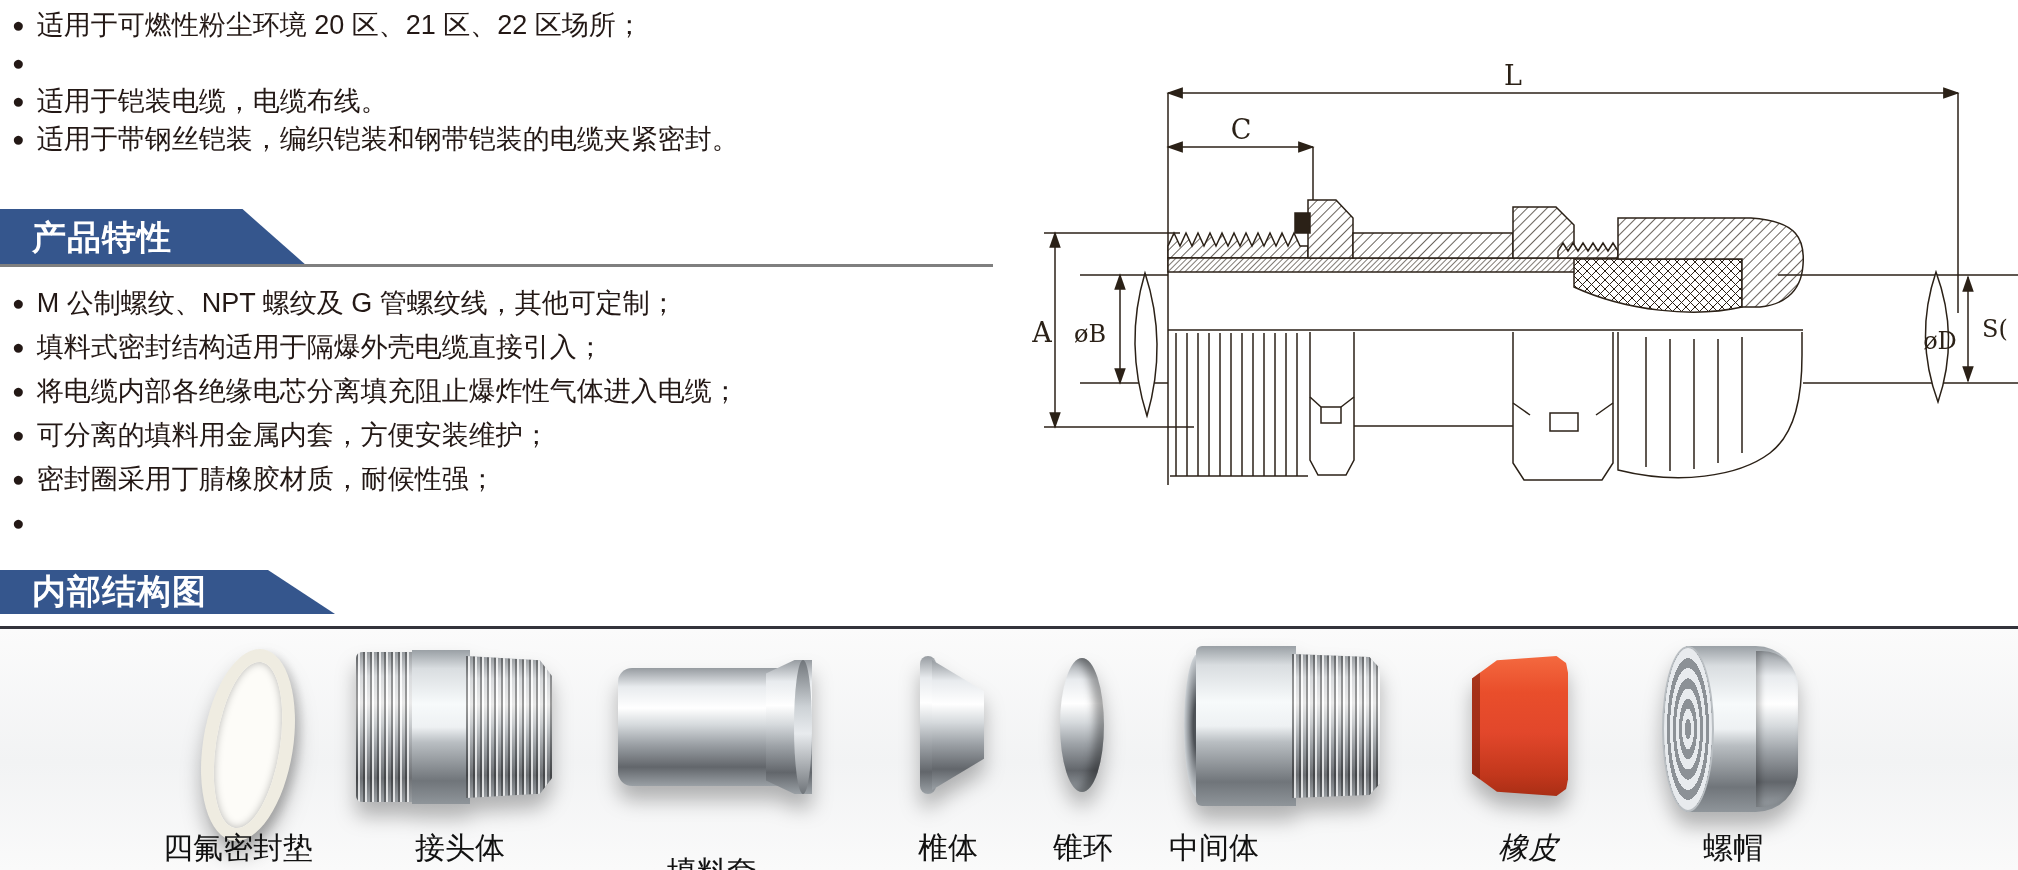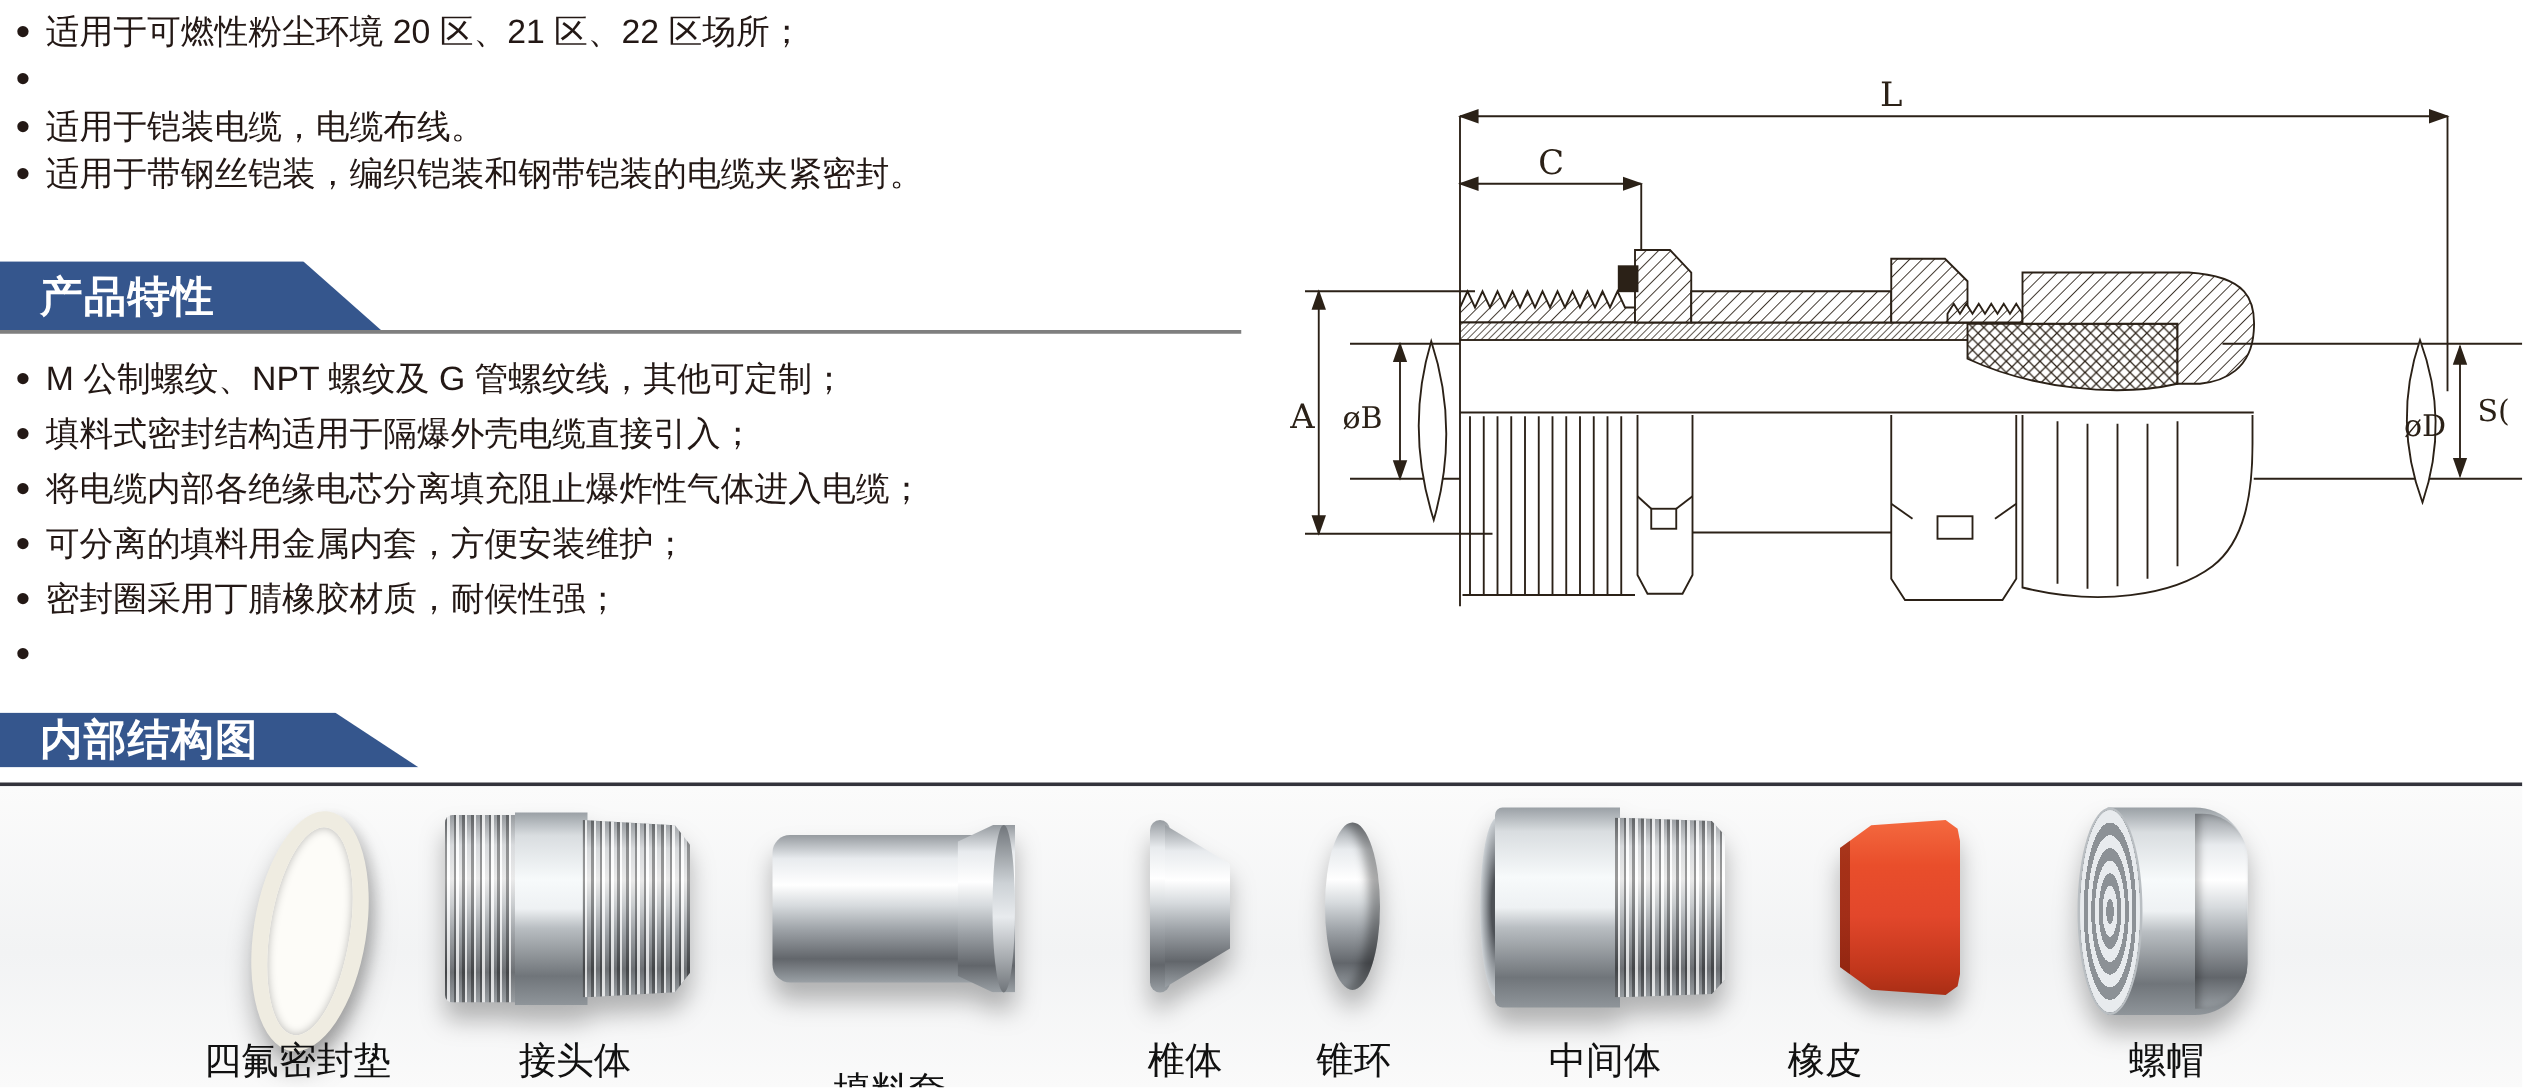--- a/index.html
+++ b/index.html
@@ -261,17 +261,17 @@
           <div id="nut-bore"></div>
         </div>
     </div>
   </div>
 
   <div class="part-label" style="left:238px;">四氟密封垫</div>
   <div class="part-label" style="left:460px;">接头体</div>
   <div class="part-label" style="left:712px;margin-top:24px;">填料套</div>
   <div class="part-label" style="left:948px;">椎体</div>
   <div class="part-label" style="left:1083px;">锥环</div>
-  <div class="part-label" style="left:1284px;">中间体</div>
-  <div class="part-label" style="left:1460px;">橡皮</div>
+  <div class="part-label" style="left:1214px;">中间体</div>
+  <div class="part-label" style="left:1528px;font-style:italic;">橡皮</div>
   <div class="part-label" style="left:1733px;">螺帽</div>
 
 </div>
 
 </body></html>

